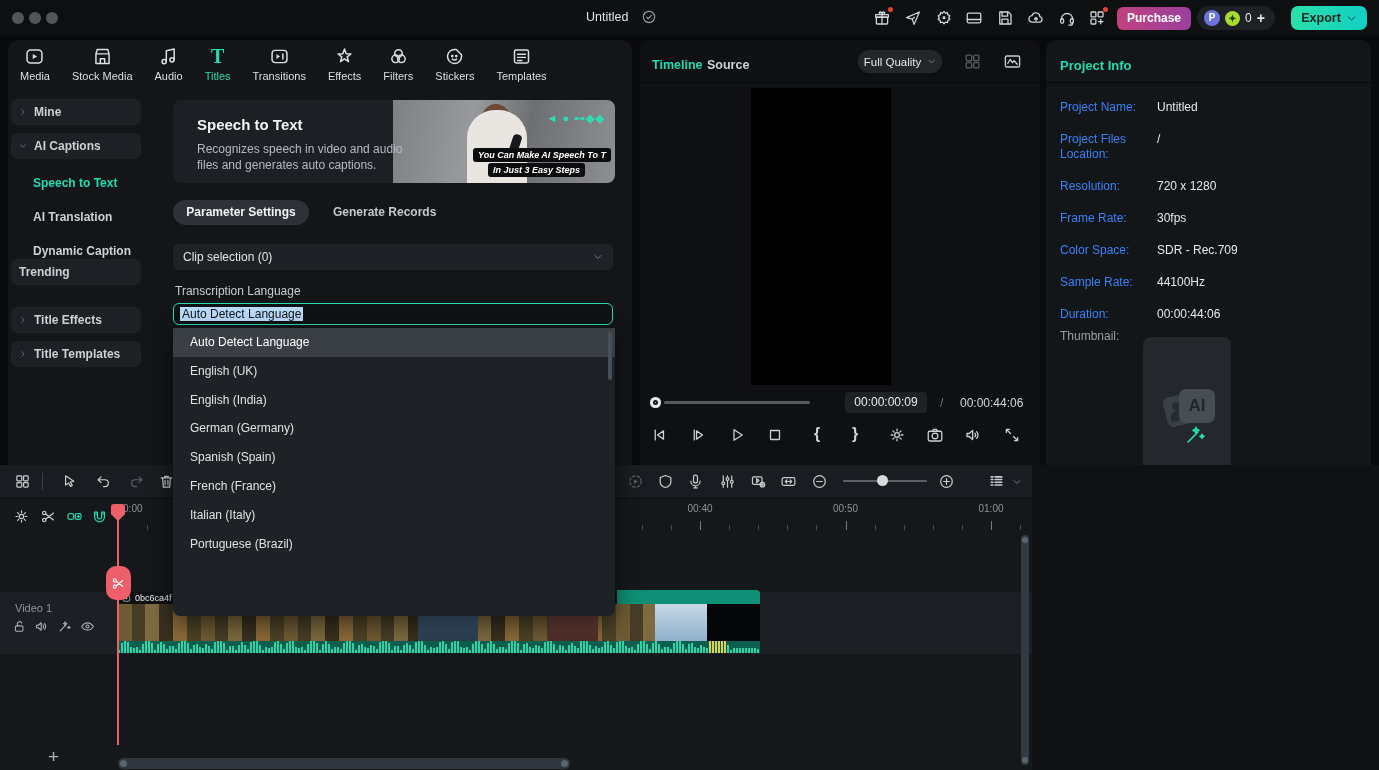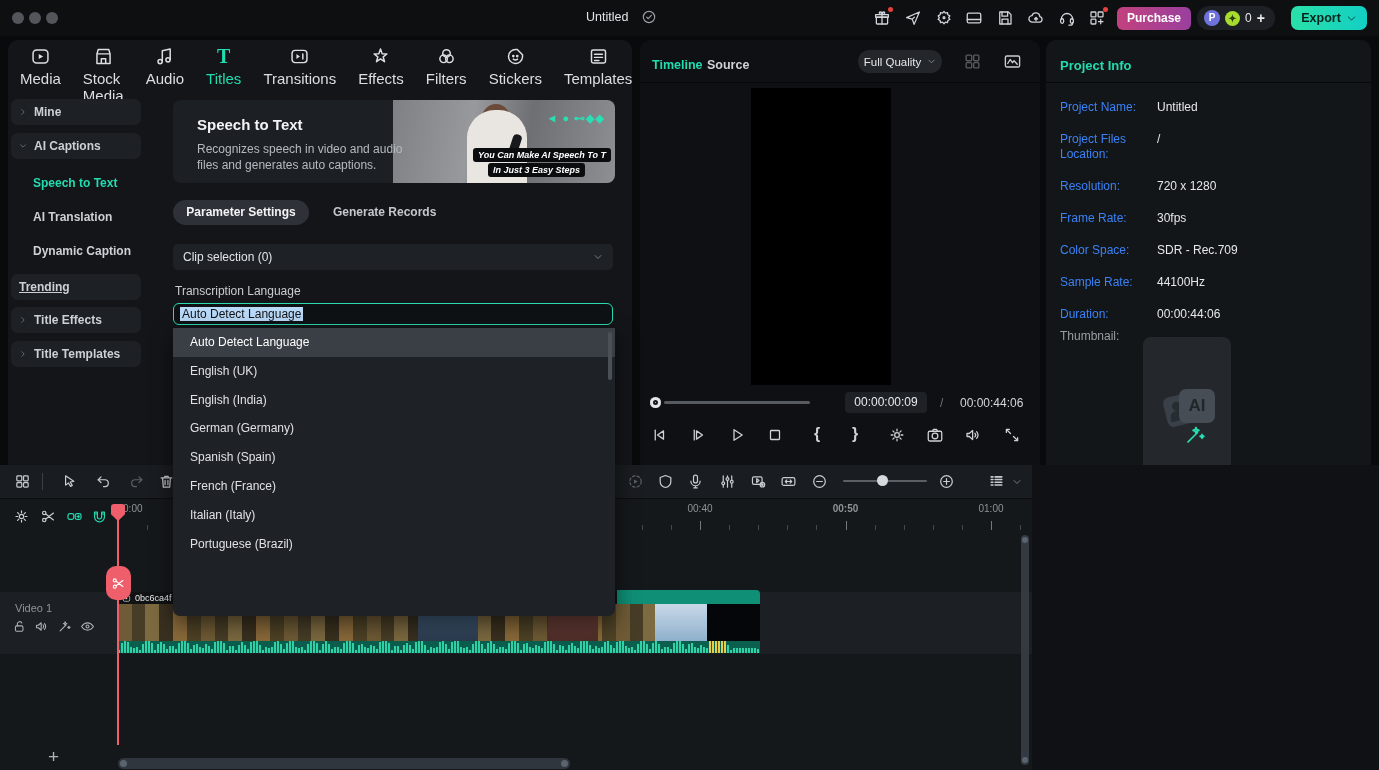--- a/index.html
+++ b/index.html
@@ -21,21 +21,21 @@
   .credits{font-size:12px;color:#e8eaec;}
   .add-credit{font-size:14px;color:#e8eaec;font-weight:bold;}
   .export-btn{position:absolute;left:1291px;top:6px;width:76px;height:24px;border-radius:7px;background:linear-gradient(90deg,#2ae0a9,#12cfc4);color:#07241c;font-size:12.5px;font-weight:bold;display:flex;align-items:center;justify-content:center;gap:5px;}
   .export-btn .ic{width:11px;height:11px;color:#07241c;}
 
   
   .left-panel{position:absolute;left:8px;top:40px;width:624px;height:425px;background:#131519;border-radius:10px 10px 0 0;}
   .ribbon{position:absolute;left:8px;top:40px;width:624px;height:48px;display:flex;align-items:flex-start;padding:6px 10px 0 12px;box-sizing:border-box;gap:22px;}
   .ribbon-item{display:flex;flex-direction:column;align-items:center;gap:3px;color:#dcdee2;}
   .ribbon-item .ic{width:21px;height:21px;}
-  .ribbon-item .rlbl{font-size:15px;}
+  .ribbon-item .rlbl{font-size:11px;}
   .ribbon-item.active{color:#22dcb0;}
   .ribbon-item.active .rlbl{color:#22dcb0;}
   .titles-glyph{font-size:20px;font-weight:bold;font-family:"Liberation Serif",serif;line-height:21px;}
 
   
   .side-item{position:absolute;left:11px;width:130px;height:26px;border-radius:7px;display:flex;align-items:center;gap:7px;padding:0 8px;box-sizing:border-box;font-size:12px;font-weight:bold;color:#cdd0d4;}
   .side-item.pill{background:#1d2125;}
   .side-item .chev{width:8px;height:8px;color:#9aa0a6;flex:0 0 auto;}
   .side-item.child{padding-left:22px;}
   .side-item.active{color:#22dcb0;}
@@ -323,21 +323,21 @@
       </div>
       <div class="side-item child active" style="top: 170px;">
         <span>Speech to Text</span>
       </div>
       <div class="side-item child" style="top: 204px;">
         <span>AI Translation</span>
       </div>
       <div class="side-item child" style="top: 238px;">
         <span>Dynamic Caption</span>
       </div>
-      <div class="side-item pill" style="top: 274px; text-decoration: underline;">
+      <div class="side-item pill" style="top: 259px;">
         <span>Trending</span>
       </div>
       <div class="side-item pill" style="top: 307px;">
         <span class="chev ic">
           <svg viewBox="0 0 24 24" fill="none" stroke="currentColor" stroke-width="1.7" stroke-linecap="round" stroke-linejoin="round">
             <path d="M8.5 5l7 7-7 7"></path>
           </svg>
         </span>
         <span>Title Effects</span>
       </div>
@@ -678,21 +678,21 @@
         <div class="tick minor" style="left: 494.7px;"></div>
         <div class="tick minor" style="left: 523.8px;"></div>
         <div class="tick minor" style="left: 552.9px;"></div>
         <div class="tick major" style="left: 582px;"></div>
         <div class="tick-label" style="left: 582px;">00:40</div>
         <div class="tick minor" style="left: 611.1px;"></div>
         <div class="tick minor" style="left: 640.2px;"></div>
         <div class="tick minor" style="left: 669.3px;"></div>
         <div class="tick minor" style="left: 698.4px;"></div>
         <div class="tick major" style="left: 727.5px;"></div>
-        <div class="tick-label" style="left: 727.5px; font-weight: bold;">00:50</div>
+        <div class="tick-label" style="left: 727.5px;">00:50</div>
         <div class="tick minor" style="left: 756.6px;"></div>
         <div class="tick minor" style="left: 785.7px;"></div>
         <div class="tick minor" style="left: 814.8px;"></div>
         <div class="tick minor" style="left: 843.9px;"></div>
         <div class="tick major" style="left: 873px;"></div>
         <div class="tick-label" style="left: 873px;">01:00</div>
         <div class="tick minor" style="left: 902.1px;"></div>
       </div>
 
     <div class="track-row" style="top:127px;height:62px">

